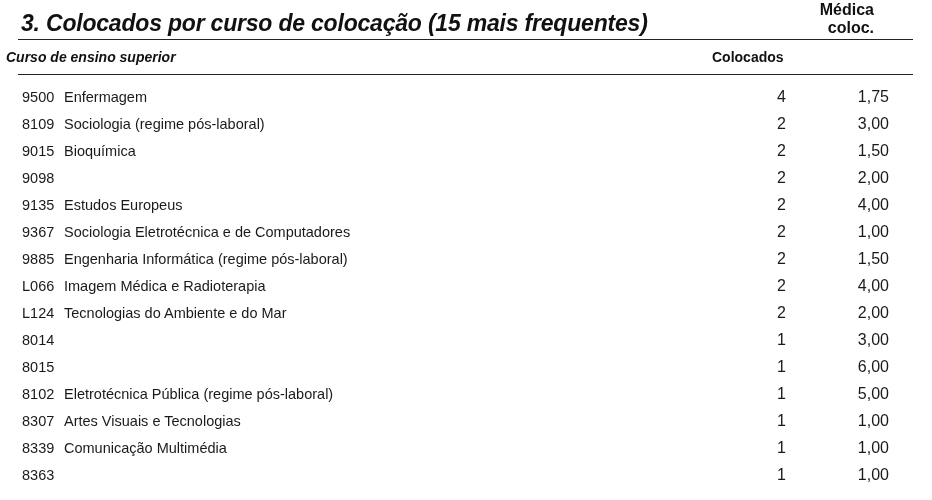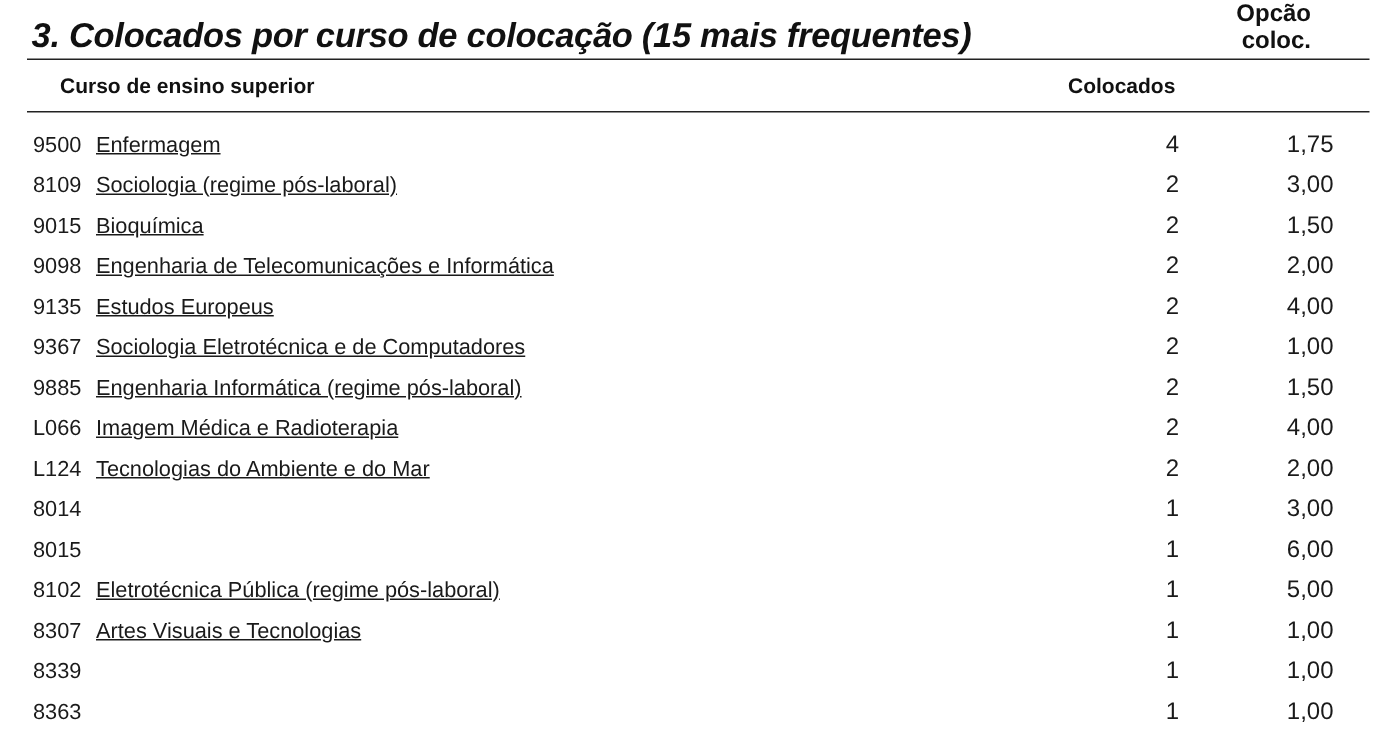--- a/index.html
+++ b/index.html
@@ -13,40 +13,40 @@
     letter-spacing: -0.2px; color: #111;
   }
   .rule {
     position: absolute; left: 18px; width: 895px; height: 1px; background: #222;
   }
   .rule.top { top: 39px; }
   .rule.mid { top: 74px; }
   .hdr {
     position: absolute; top: 49px; font-size: 14px; font-weight: bold; color: #111;
   }
-  .hdr.course { left: 40px; }
+  .hdr.course { left: 6px; font-style: italic; }
   .hdr.col { left: 712px; }
   .hdr.opt { left: 815px; }
   .rows { position: absolute; left: 0; top: 87px; width: 932px; }
   .row { position: relative; height: 27px; font-size: 14.5px; }
   .row span { position: absolute; top: 2px; }
   .code { left: 22px; }
-  .name { left: 64px; text-decoration: underline; }
+  .name { left: 64px; }
   .count { left: 760px; width: 26px; text-align: right; font-size: 16px; top: 1px !important; }
   .opt { left: 830px; width: 59px; text-align: right; font-size: 16px; top: 1px !important; }
 </style>
 </head>
 <body>
 
 <div class="title">3. Colocados por curso de colocação (15 mais frequentes)</div>
 <div class="rule top"></div>
 
 <div class="hdr course">Curso de ensino superior</div>
 <div class="hdr col">Colocados</div>
-<div class="hdr opt">Opcão coloc.</div>
+<div class="hdr opt">Médica coloc.</div>
 
 <div class="rule mid"></div>
 
 <div class="rows">
   <div class="row">
     <span class="code">9500</span>
     <span class="name">Enfermagem</span>
     <span class="count">4</span>
     <span class="opt">1,75</span>
   </div>
@@ -57,21 +57,20 @@
     <span class="opt">3,00</span>
   </div>
   <div class="row">
     <span class="code">9015</span>
     <span class="name">Bioquímica</span>
     <span class="count">2</span>
     <span class="opt">1,50</span>
   </div>
   <div class="row">
     <span class="code">9098</span>
-    <span class="name">Engenharia de Telecomunicações e Informática</span>
     <span class="count">2</span>
     <span class="opt">2,00</span>
   </div>
   <div class="row">
     <span class="code">9135</span>
     <span class="name">Estudos Europeus</span>
     <span class="count">2</span>
     <span class="opt">4,00</span>
   </div>
   <div class="row">
@@ -115,20 +114,21 @@
     <span class="opt">5,00</span>
   </div>
   <div class="row">
     <span class="code">8307</span>
     <span class="name">Artes Visuais e Tecnologias</span>
     <span class="count">1</span>
     <span class="opt">1,00</span>
   </div>
   <div class="row">
     <span class="code">8339</span>
+    <span class="name">Comunicação Multimédia</span>
     <span class="count">1</span>
     <span class="opt">1,00</span>
   </div>
   <div class="row">
     <span class="code">8363</span>
     <span class="count">1</span>
     <span class="opt">1,00</span>
   </div>
 </div>
 

